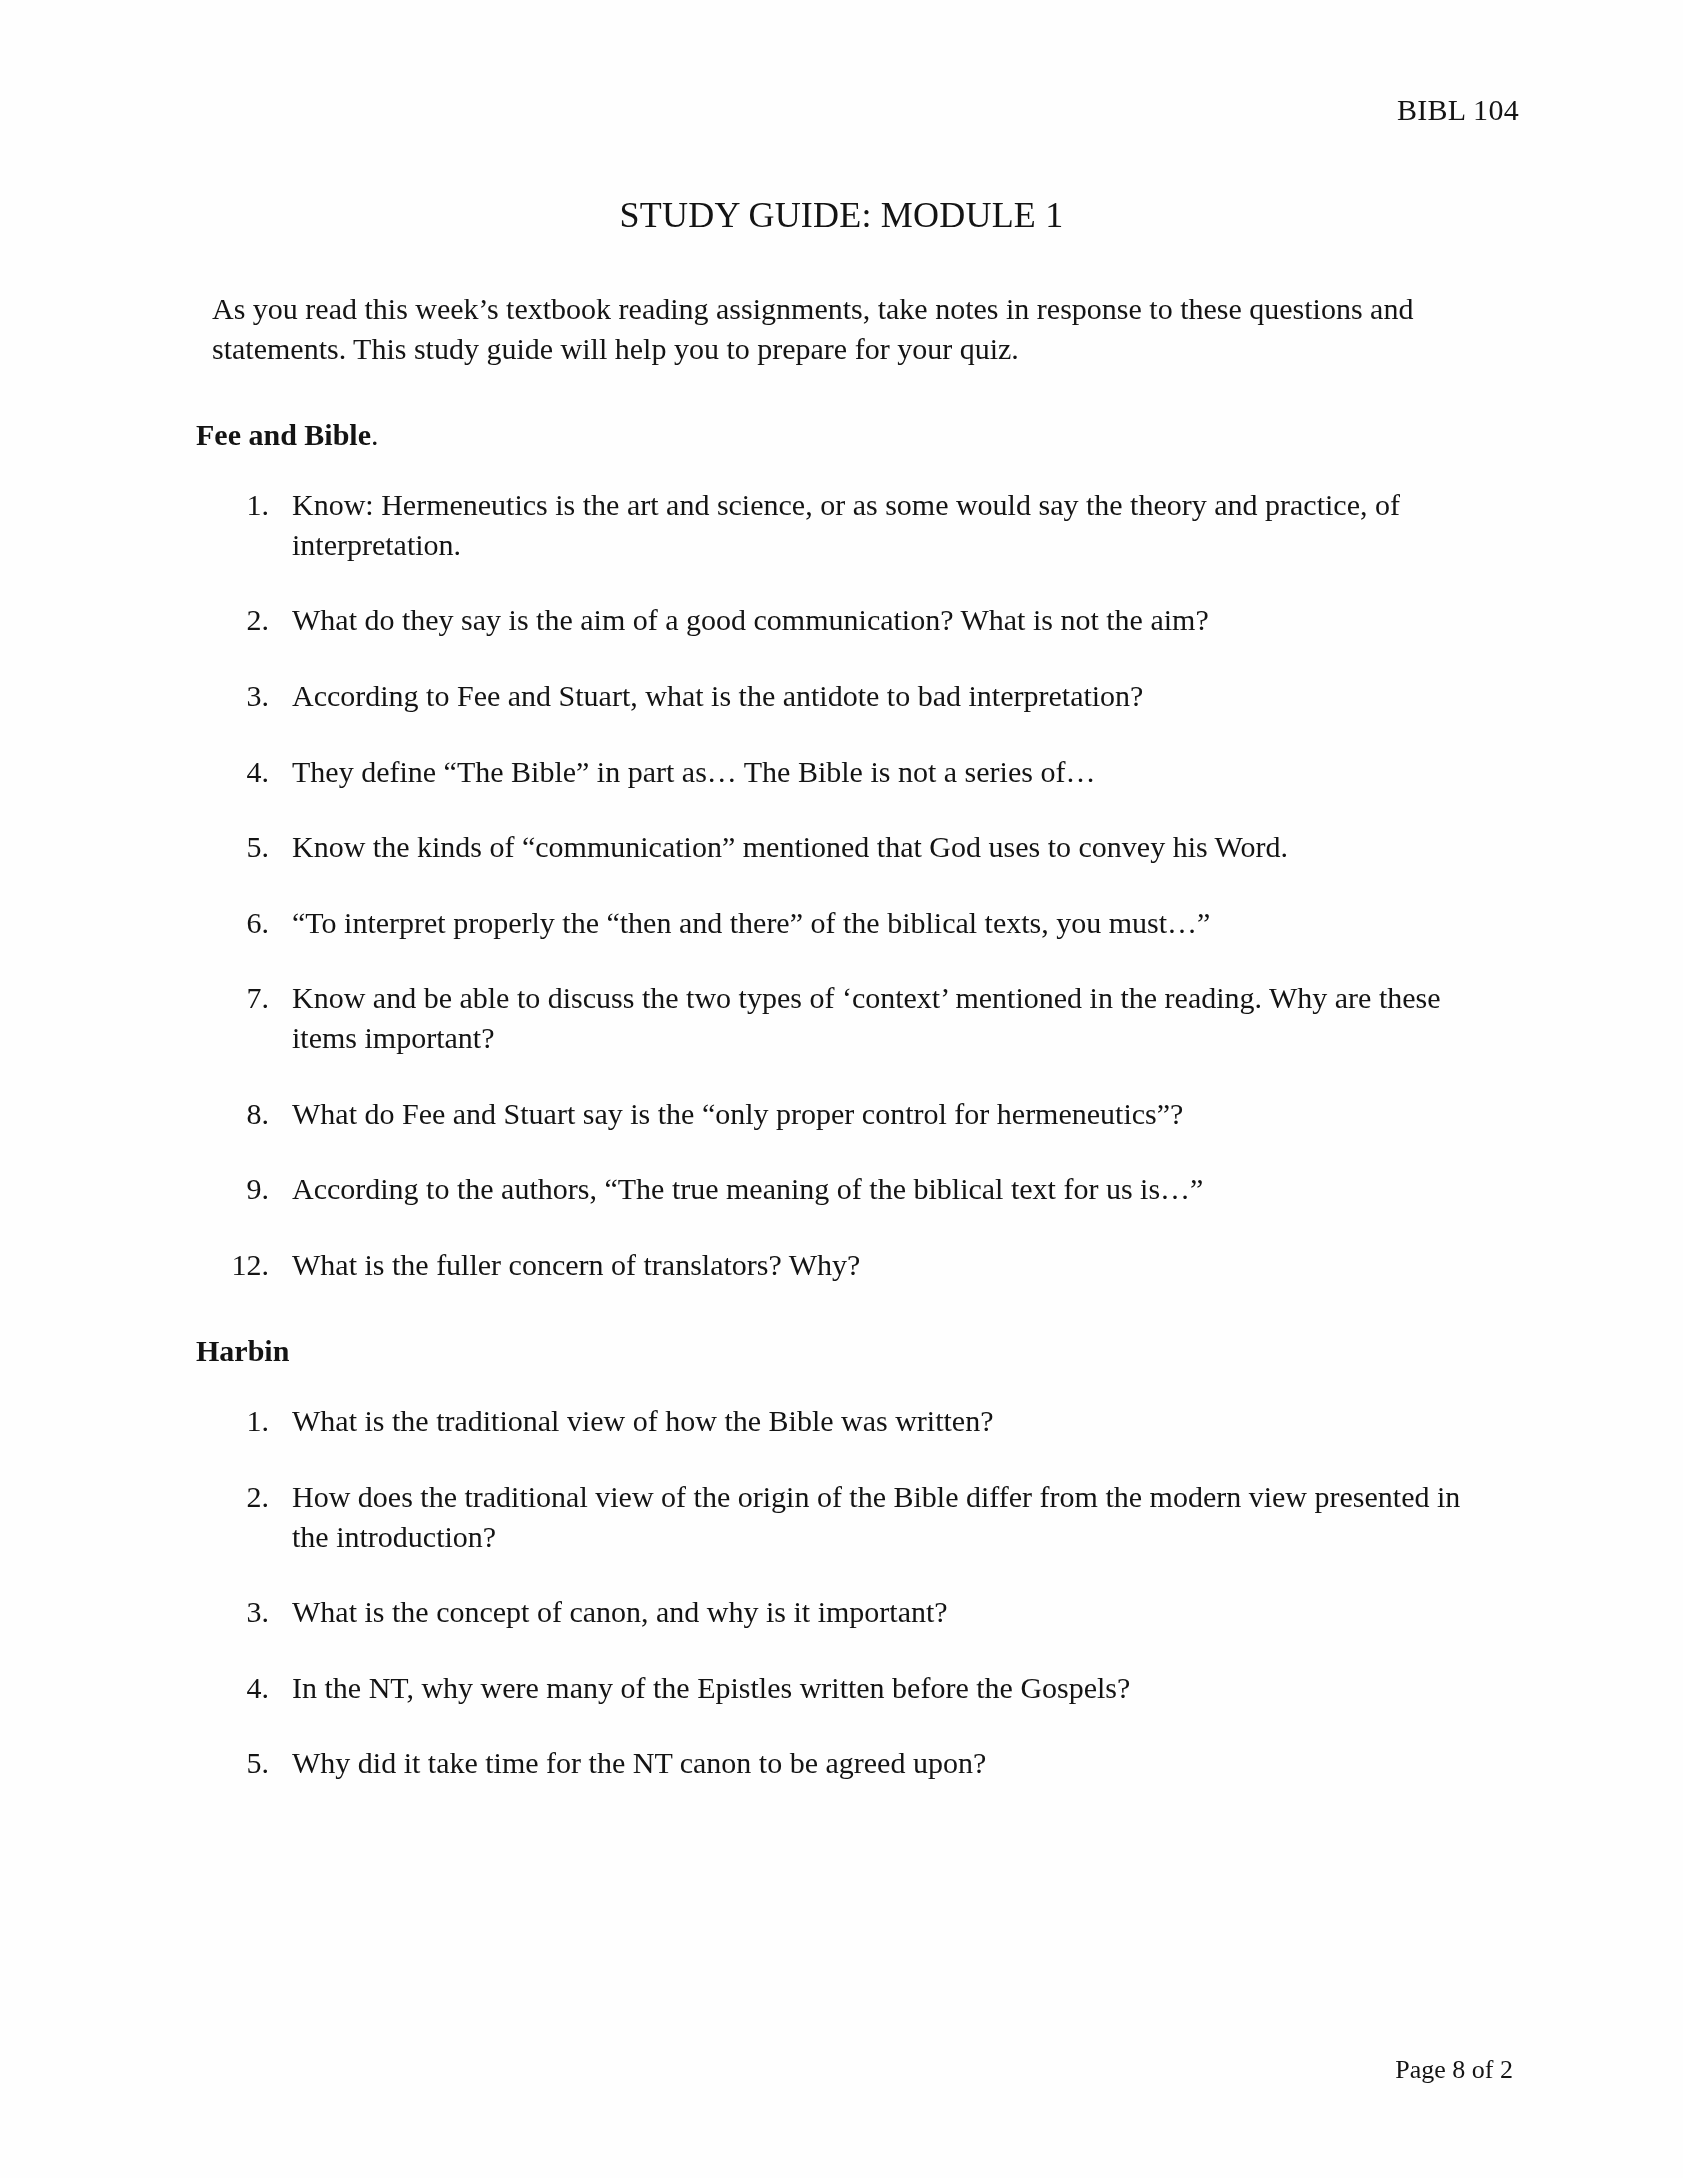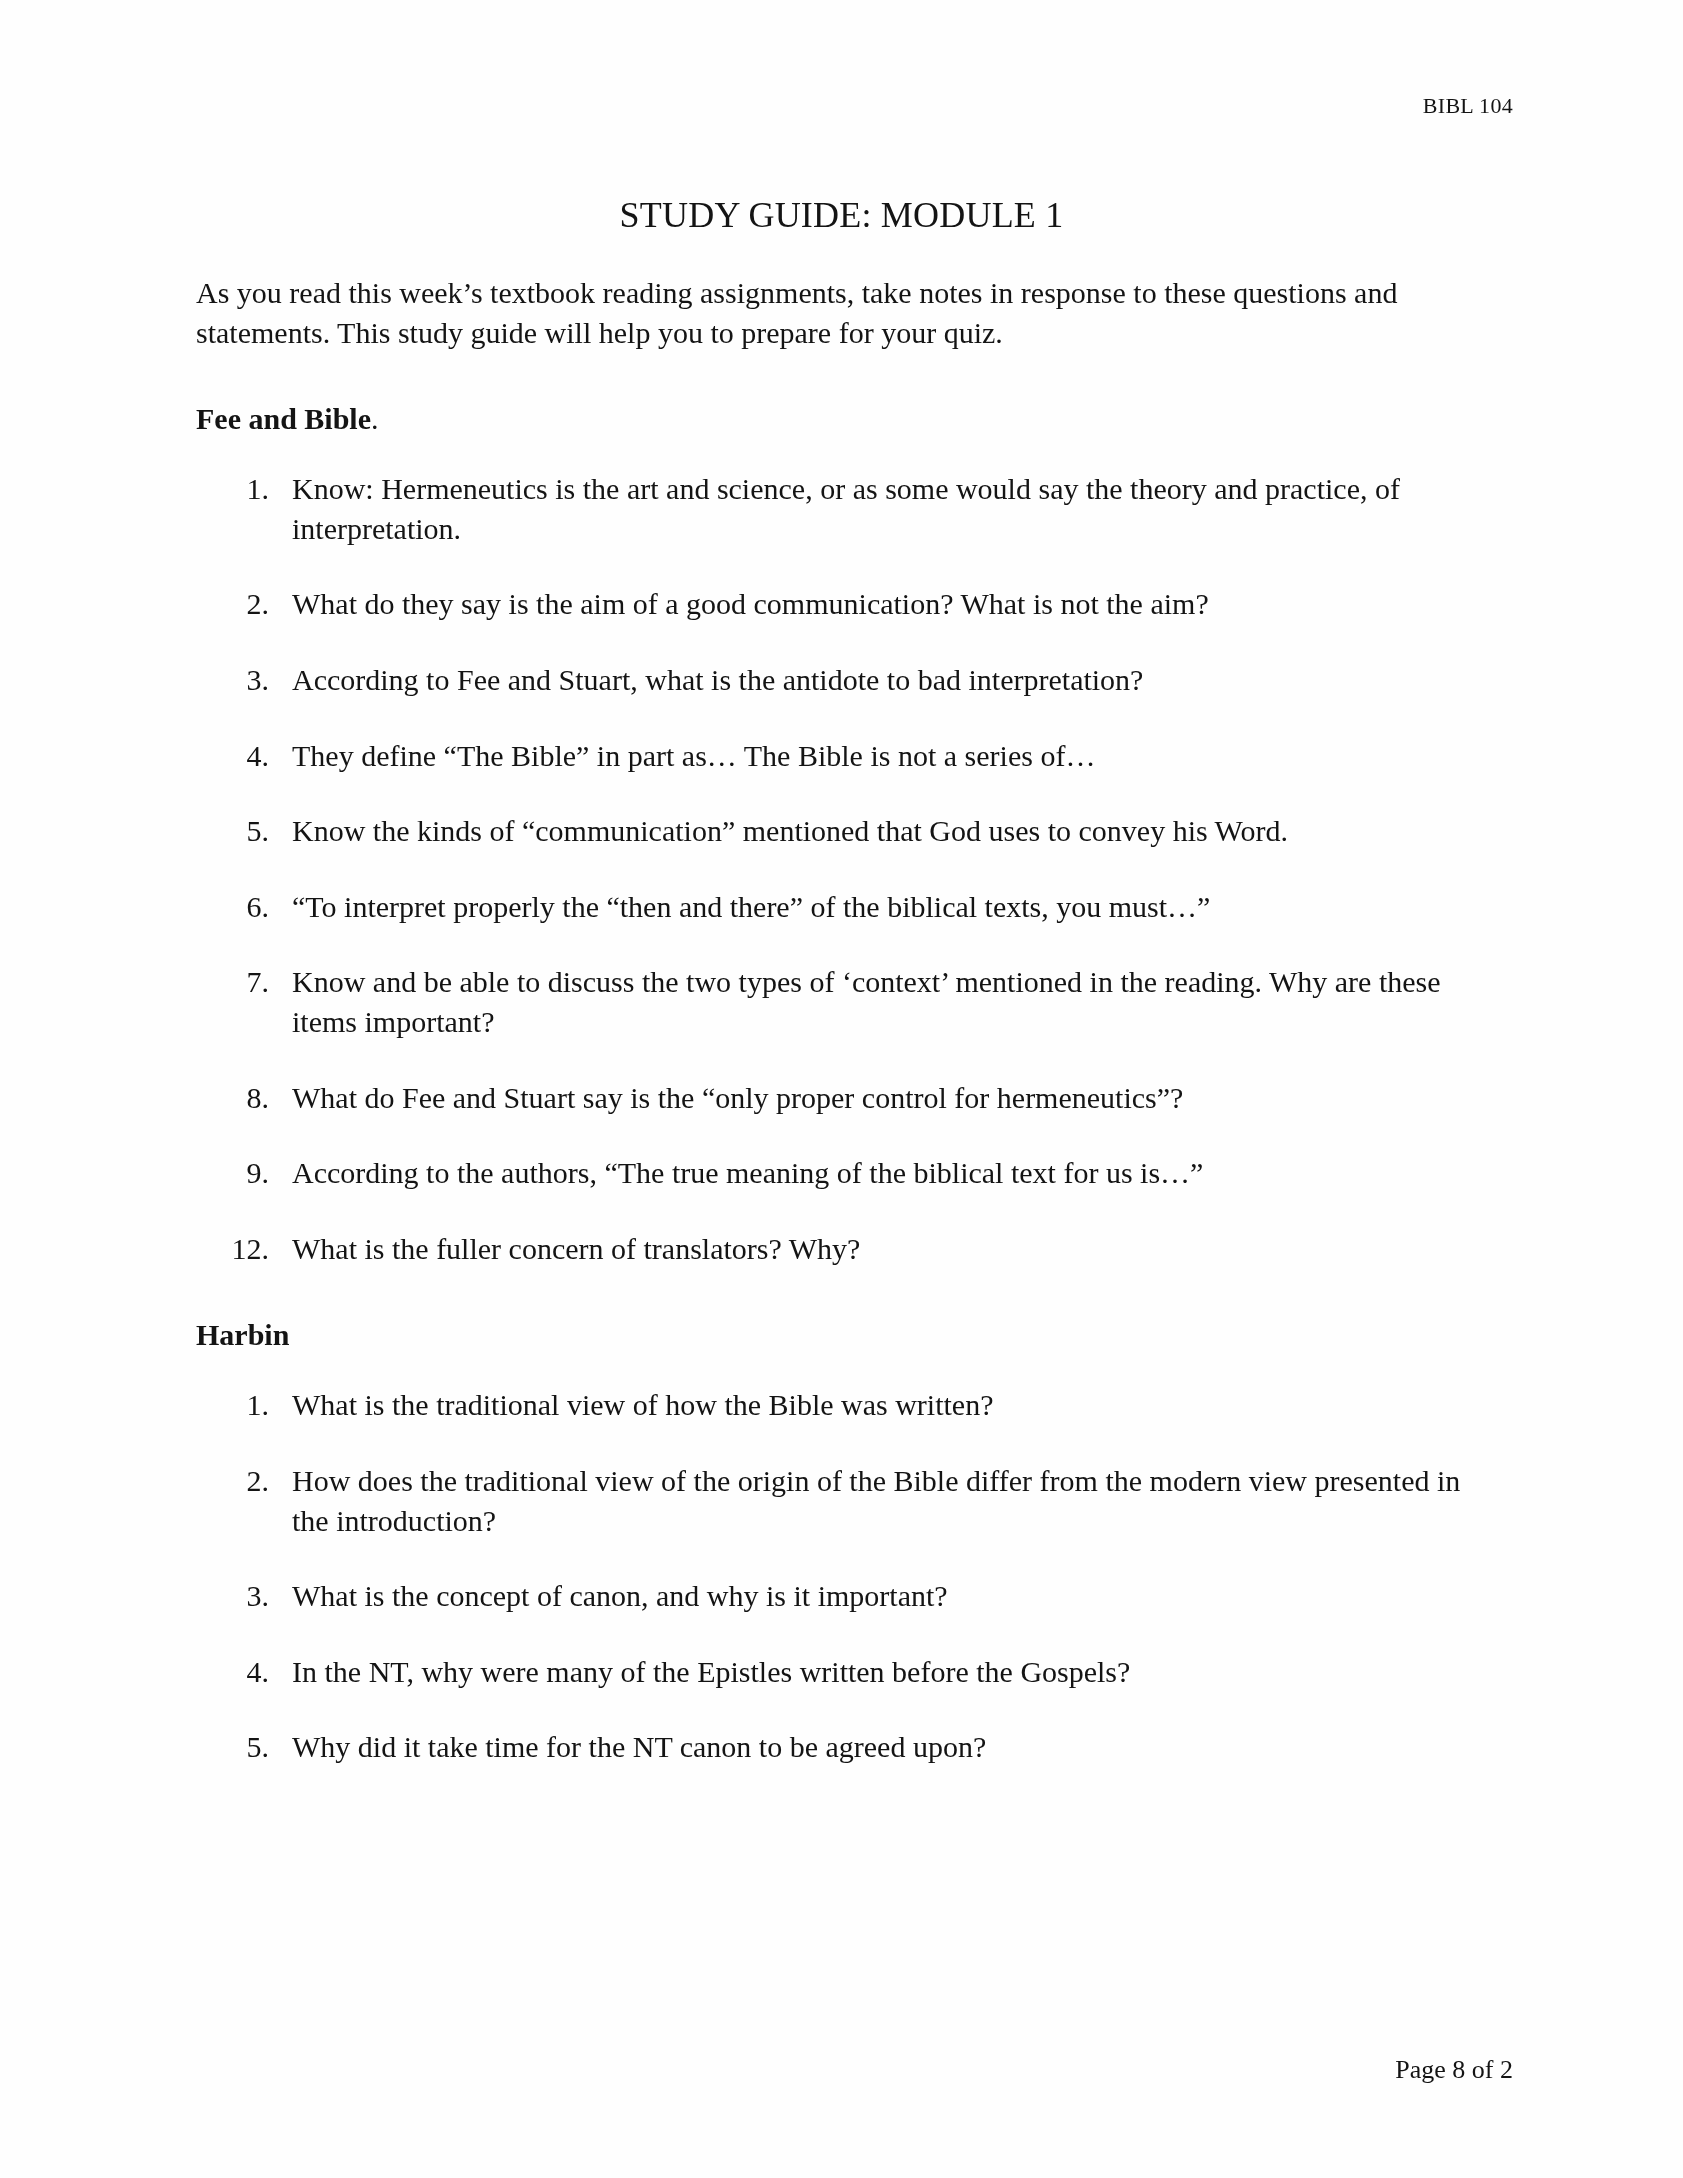--- a/index.html
+++ b/index.html
@@ -16,22 +16,22 @@
     box-sizing: border-box;
     font-family: "Liberation Serif", "DejaVu Serif", serif;
     color: #141414;
     overflow: hidden;
   }
 
   
   .doc-header {
     position: absolute;
     top: 93px;
-    right: 170px;
-    font-size: 22px;
+    right: 164px;
+    font-size: 30px;
     letter-spacing: 0.3px;
   }
 
   
   .doc-title {
     position: absolute;
     top: 194px;
     left: 0;
     width: 1683px;
     text-align: center;
@@ -43,21 +43,21 @@
   .body-block {
     position: absolute;
     top: 273px;
     left: 196px;
     width: 1283px;
   }
 
   .intro {
     font-size: 30px;
     line-height: 1.32;
-    margin: 0;
+    margin: 16px;
     text-align: left;
   }
 
   .section-heading {
     font-size: 30px;
     font-weight: bold;
     margin: 47px 0 0 0;
     line-height: 1.3;
   }
   .section-heading .tail {

